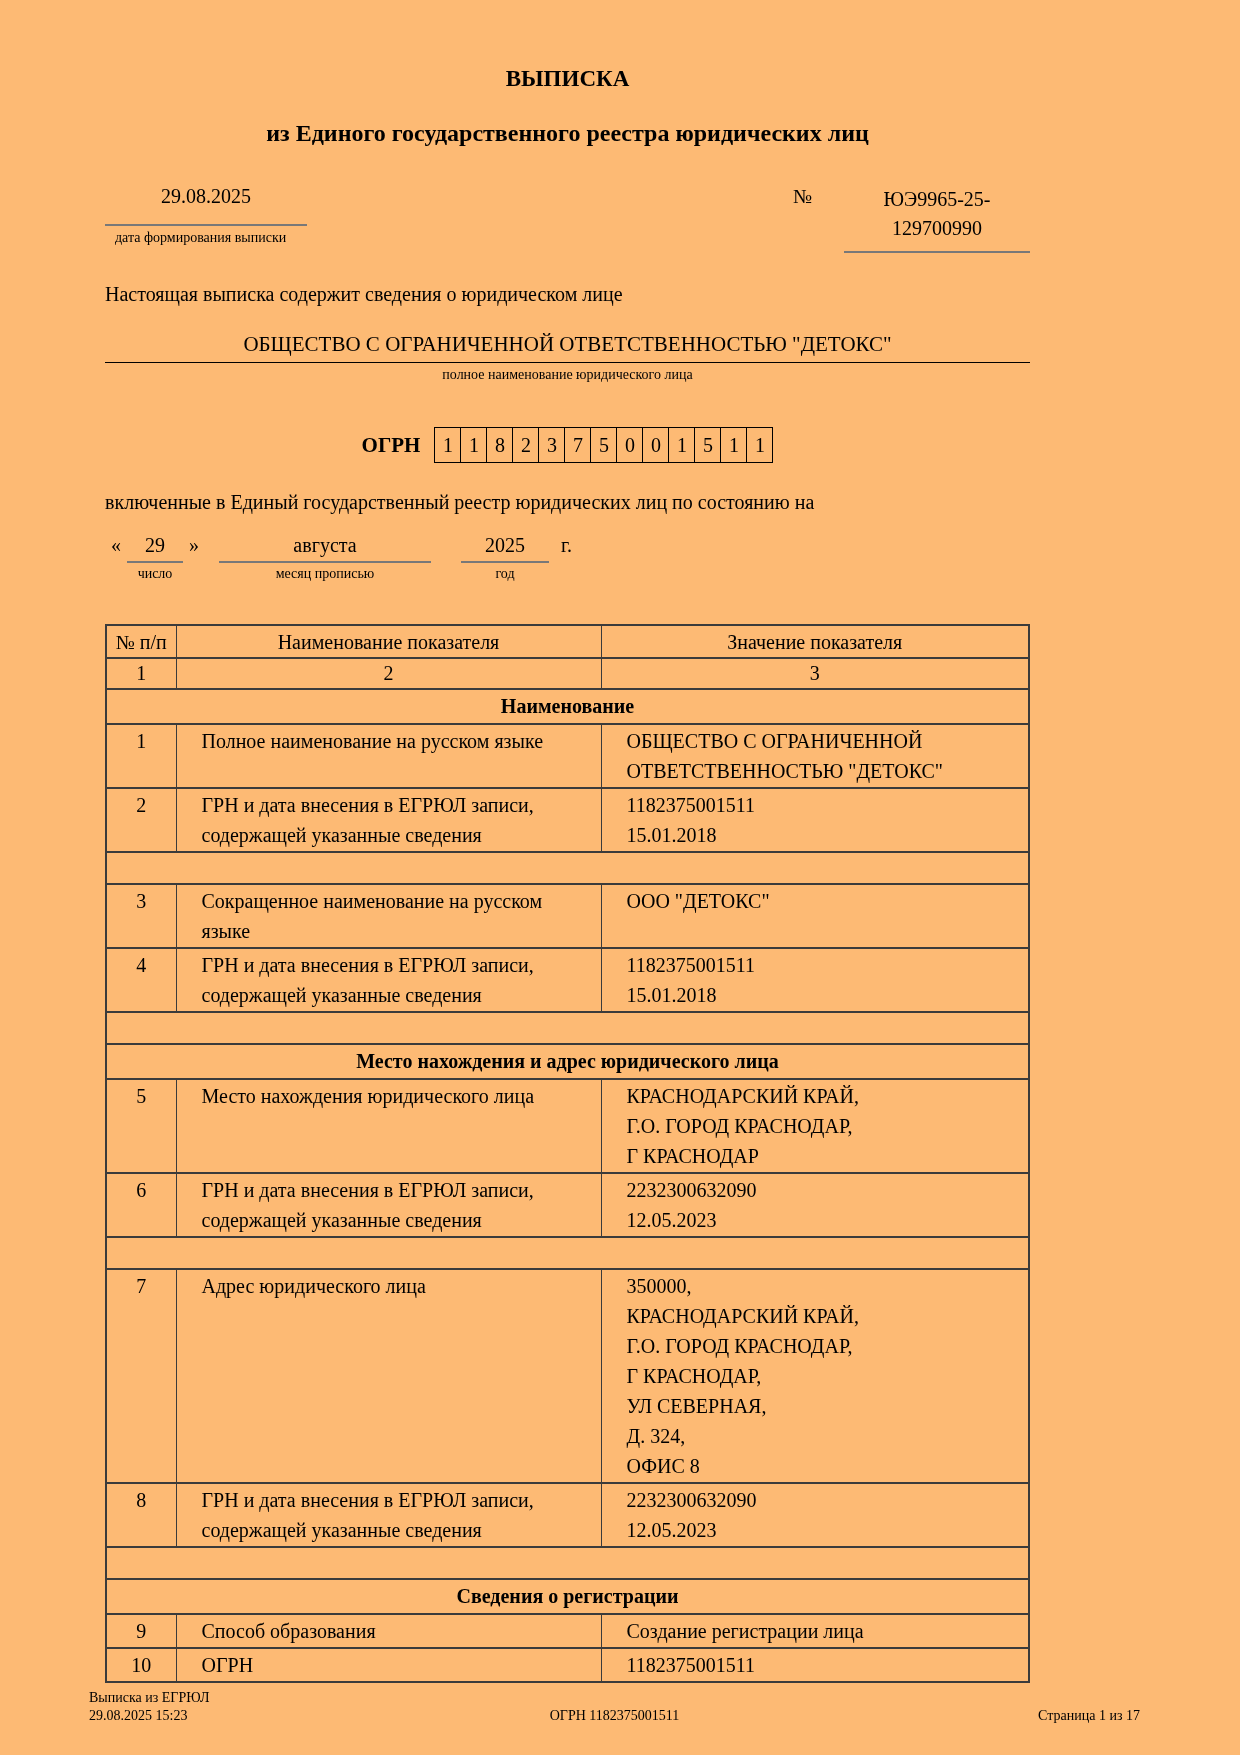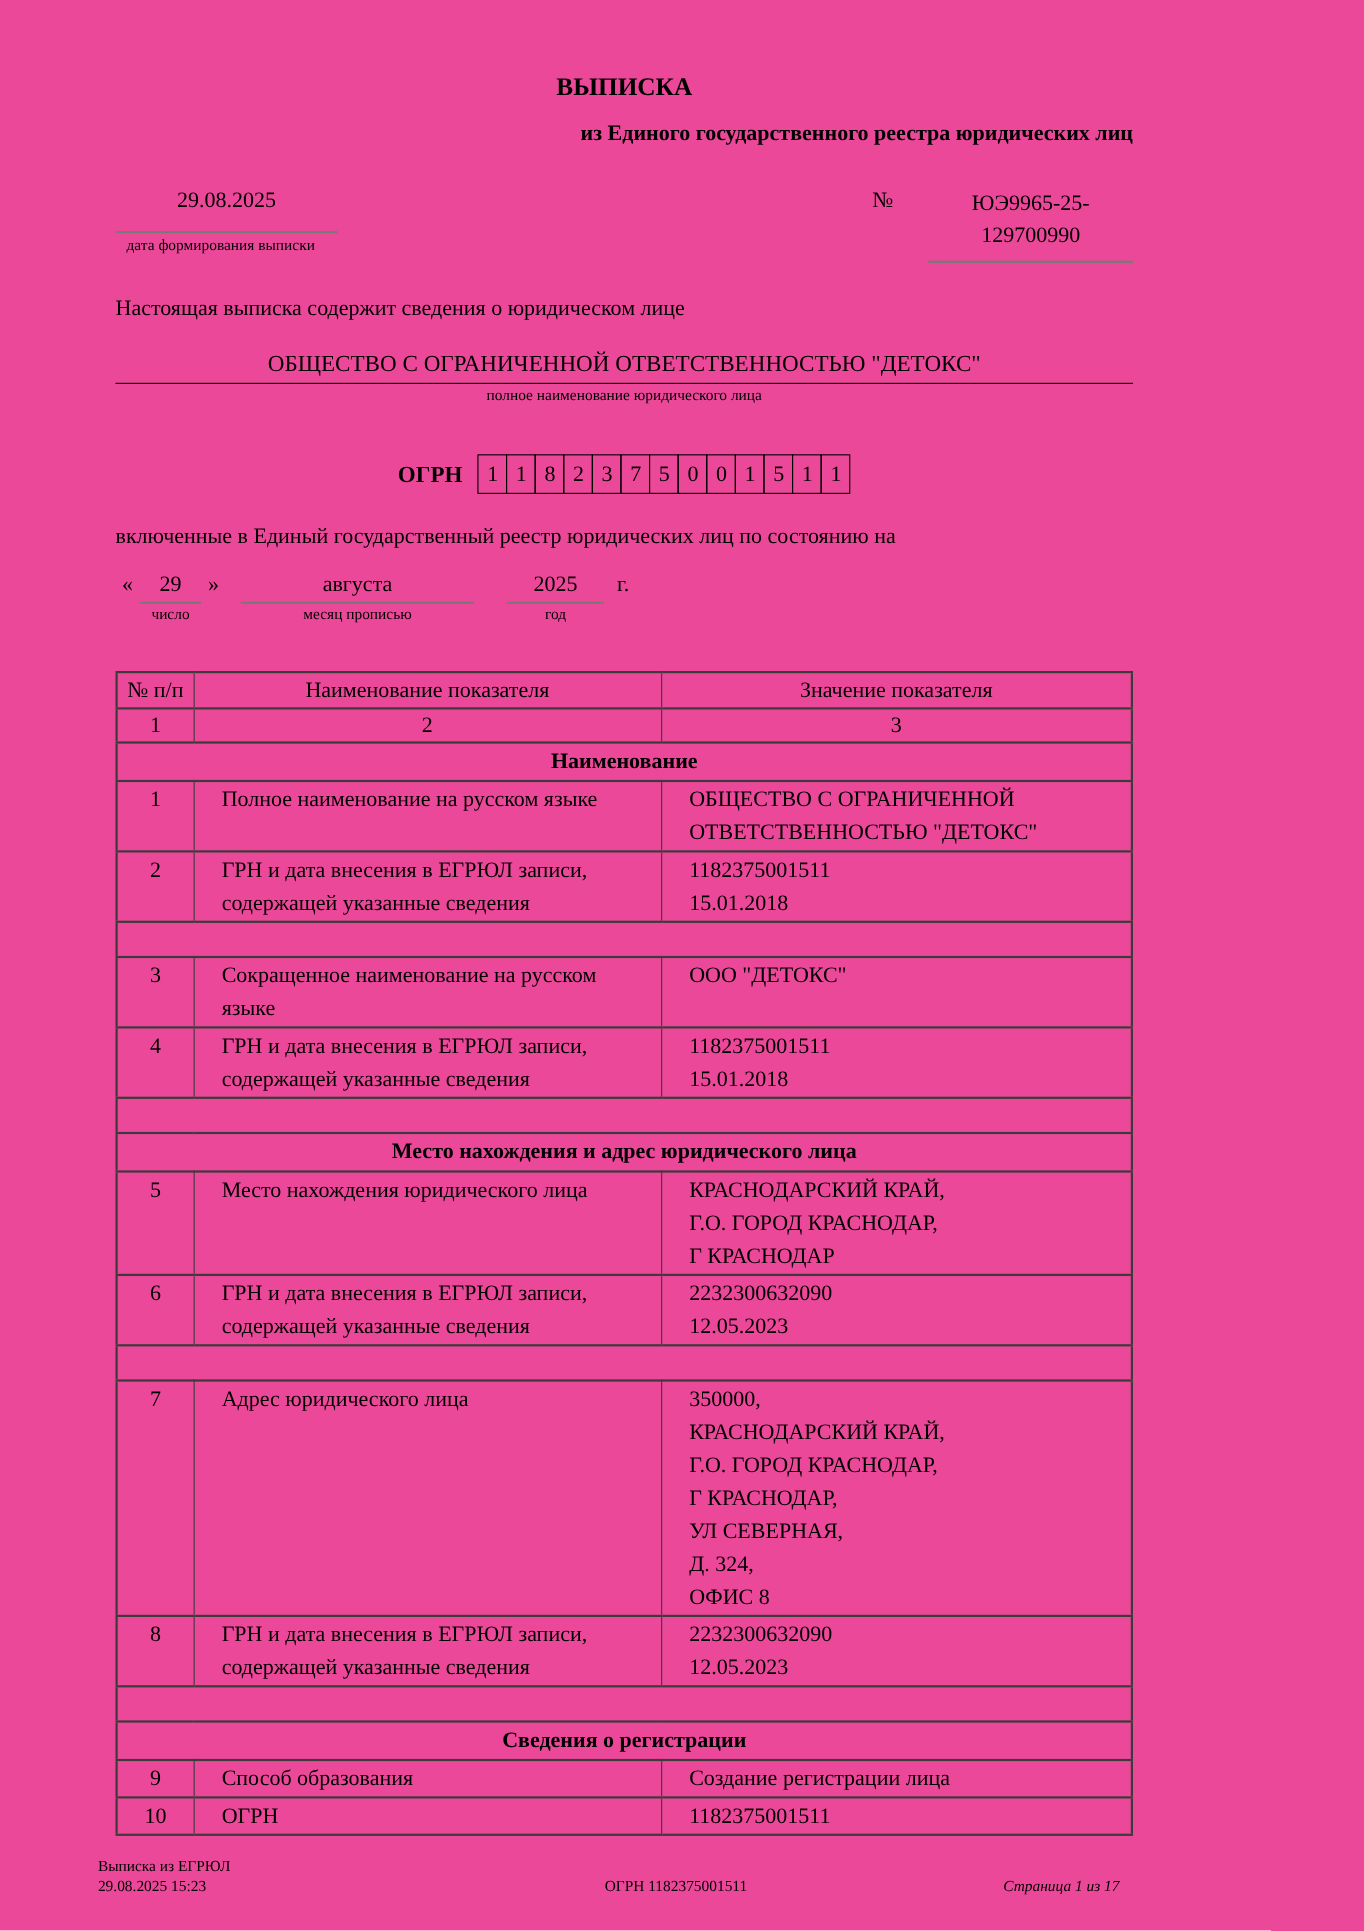--- a/index.html
+++ b/index.html
@@ -5,24 +5,24 @@
   html,body { margin:0; padding:0; background:#ffffff; }
   body { width:1240px; height:1755px; }
   .page {
     position:relative;
     width:1240px; height:1755px;
     box-sizing:border-box;
     padding:66px 210px 0 105px;
     font-family:"Liberation Serif","DejaVu Serif",serif;
     color:#000;
     font-size:20px;
-    background:#ec4899;
+    background:#fdba74;
   }
   .title { margin:0; text-align:center; font-size:23px; font-weight:bold; }
-  .subtitle { margin-top:18px; text-align:right; font-size:20px; font-weight:bold; }
+  .subtitle { margin-top:28px; text-align:center; font-size:24px; font-weight:bold; }
 
   .head-row { display:flex; justify-content:space-between; margin-top:38px; }
   .date-block { width:202px; }
   .date-value { text-align:center; padding-bottom:16px; border-bottom:2px solid #787878; }
   .small-caption { font-size:14px; margin-top:4px; }
   .date-caption { padding-left:10px; }
   .num-block { display:flex; gap:32px; align-items:flex-start; }
   .num-col { width:186px; text-align:center; padding-bottom:8px; border-bottom:2px solid #787878; }
   .num-col span { display:block; line-height:29px; }
 
@@ -62,21 +62,21 @@
   .colnum-row td { text-align:center; line-height:27px; }
   .section-row td { font-weight:bold; text-align:center; line-height:31px; }
   .spacer-row td { height:30px; padding:0; }
   td.c-num { text-align:center; }
   td.c-name, td.c-val { text-align:left; white-space:pre-line; padding:1px 25px; }
 
   .page-footer { position:absolute; left:89px; right:100px; bottom:30px; font-size:14px; line-height:18px; }
   .footer-line2 { display:flex; }
   .f-left { flex:1; text-align:left; }
   .f-center { flex:1; text-align:center; }
-  .f-right { flex:1; text-align:center;font-style:italic; }
+  .f-right { flex:1; text-align:right; }
 </style>
 </head>
 <body>
 
 <div class="page">
 
   <h1 class="title">ВЫПИСКА</h1>
   <div class="subtitle">из Единого государственного реестра юридических лиц</div>
 
   <div class="head-row">

